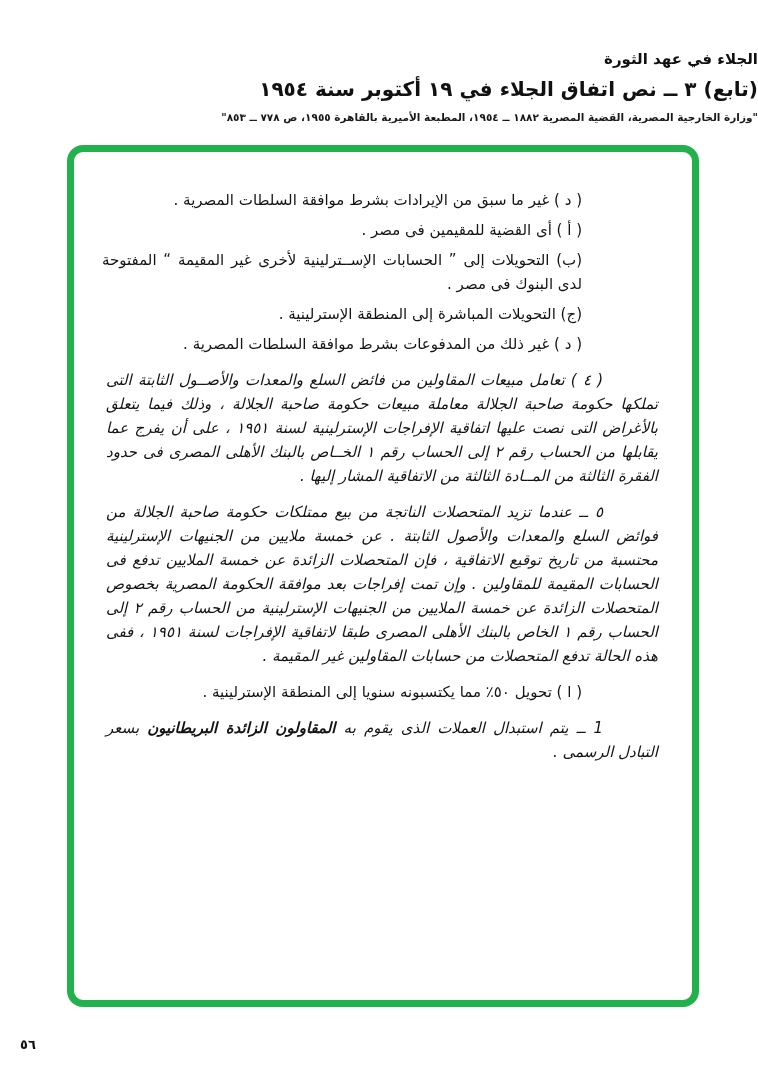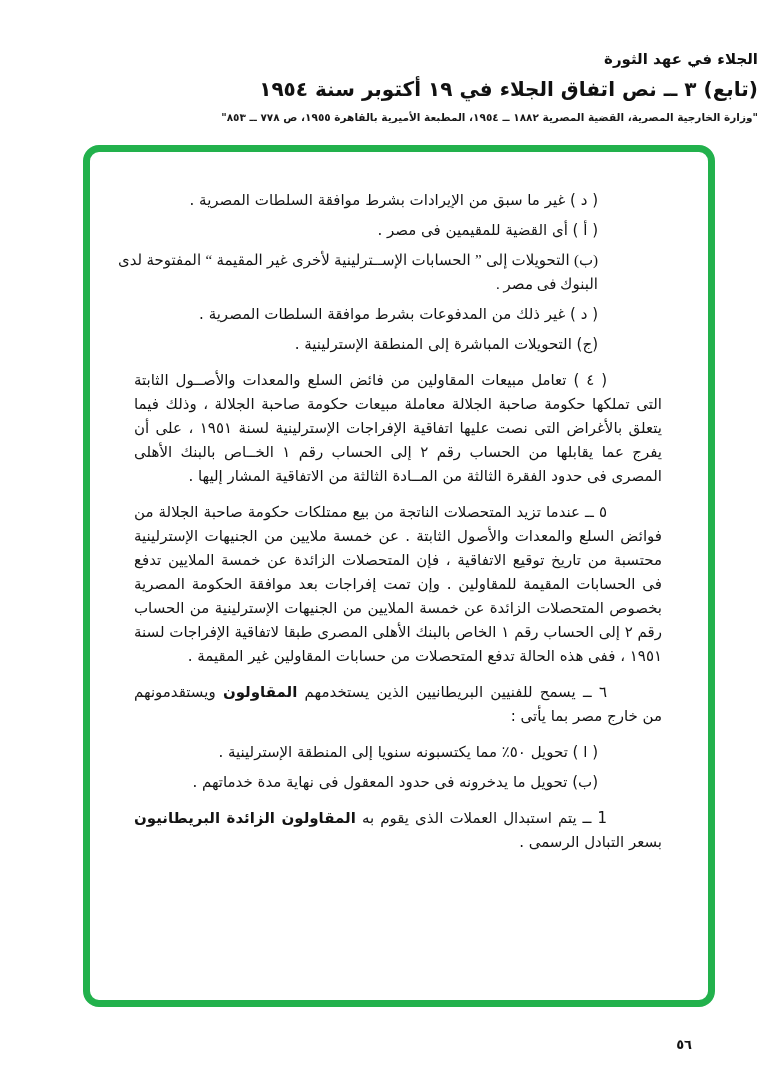--- a/index.html
+++ b/index.html
@@ -36,21 +36,21 @@
     color: #111;
   }
   .doc-citation {
     font-size: 10.5px;
     font-weight: bold;
     margin: 10px 0 0 0;
     color: #181818;
   }
   .doc-frame {
     position: absolute;
-    left: 83px;
+    left: 67px;
     top: 145px;
     width: 632px;
     height: 862px;
     box-sizing: border-box;
     border: 7px solid #22b14c;
     border-radius: 16px;
     background: #ffffff;
   }
   .doc-body {
     direction: rtl;
@@ -58,39 +58,39 @@
     font-size: 15px;
     line-height: 24px;
   }
   .doc-body p {
     margin: 0;
     color: #141414;
   }
   .doc-body p.para {
     text-align: justify;
     text-indent: 55px;
-    margin: 12px 16px;
+    margin: 12px 4px;
+    font-style: italic;
   }
   .doc-body p.item {
     margin: 6px 80px 6px 0;
   }
   .doc-body p.item-wrap {
     text-align: justify;
     margin: 6px 80px 6px 0;
-    font-family: Liberation Serif, serif;
   }
   .doc-body span.b {
     font-weight: bold;
   }
   .page-number {
     position: absolute;
     top: 1034px;
     left: 0;
     width: 672px;
-    text-align: right;
+    text-align: left;
     direction: rtl;
   }
   .page-number span {
     display: inline-block;
     transform: translateX(20px);
     font-size: 13px;
     font-weight: bold;
     letter-spacing: 2px;
     color: #111;
   }
@@ -102,26 +102,24 @@
   <h1 class="doc-title">الجلاء في عهد الثورة</h1>
   <div class="doc-subtitle">(تابع) ٣ ــ نص اتفاق الجلاء في ١٩ أكتوبر سنة ١٩٥٤</div>
   <div class="doc-citation">"وزارة الخارجية المصرية، القضية المصرية ١٨٨٢ ــ ١٩٥٤، المطبعة الأميرية بالقاهرة ١٩٥٥، ص ٧٧٨ ــ ٨٥٣"</div>
 </header>
 
 <section class="doc-frame" style="border-color: rgb(34, 177, 76);">
   <div class="doc-body">
       <p class="item"><span>( د ) غير ما سبق من الإيرادات بشرط موافقة السلطات المصرية .</span></p>
       <p class="item"><span>( أ ) أى القضية للمقيمين فى مصر .</span></p>
       <p class="item-wrap"><span>(ب) التحويلات إلى ” الحسابات الإســترلينية لأخرى غير المقيمة “ المفتوحة لدى البنوك فى مصر .</span></p>
+      <p class="item"><span>(ج) التحويلات المباشرة إلى المنطقة الإسترلينية .</span></p>
       <p class="item"><span>( د ) غير ذلك من المدفوعات بشرط موافقة السلطات المصرية .</span></p>
-      <p class="item"><span>(ج) التحويلات المباشرة إلى المنطقة الإسترلينية .</span></p>
       <p class="para"><span>( ٤ ) تعامل مبيعات المقاولين من فائض السلع والمعدات والأصــول الثابتة التى تملكها حكومة صاحبة الجلالة معاملة مبيعات حكومة صاحبة الجلالة ، وذلك فيما يتعلق بالأغراض التى نصت عليها اتفاقية الإفراجات الإسترلينية لسنة ١٩٥١ ، على أن يفرج عما يقابلها من الحساب رقم ٢ إلى الحساب رقم ١ الخــاص بالبنك الأهلى المصرى فى حدود الفقرة الثالثة من المــادة الثالثة من الاتفاقية المشار إليها .</span></p>
       <p class="para"><span>٥ ــ عندما تزيد المتحصلات الناتجة من بيع ممتلكات حكومة صاحبة الجلالة من فوائض السلع والمعدات والأصول الثابتة . عن خمسة ملايين من الجنيهات الإسترلينية محتسبة من تاريخ توقيع الاتفاقية ، فإن المتحصلات الزائدة عن خمسة الملايين تدفع فى الحسابات المقيمة للمقاولين . وإن تمت إفراجات بعد موافقة الحكومة المصرية بخصوص المتحصلات الزائدة عن خمسة الملايين من الجنيهات الإسترلينية من الحساب رقم ٢ إلى الحساب رقم ١ الخاص بالبنك الأهلى المصرى طبقا لاتفاقية الإفراجات لسنة ١٩٥١ ، ففى هذه الحالة تدفع المتحصلات من حسابات المقاولين غير المقيمة .</span></p>
-      <p class="para"><span>٦ ــ يسمح للفنيين البريطانيين الذين يستخدمهم </span><span class="b">المقاولون</span><span> ويستقدمونهم من خارج مصر بما يأتى :</span></p>
       <p class="item"><span>( ا ) تحويل ٥٠٪ مما يكتسبونه سنويا إلى المنطقة الإسترلينية .</span></p>
-      <p class="item"><span>(ب) تحويل ما يدخرونه فى حدود المعقول فى نهاية مدة خدماتهم .</span></p>
       <p class="para"><span>1 ــ يتم استبدال العملات الذى يقوم به </span><span class="b">المقاولون الزائدة البريطانيون</span><span> بسعر التبادل الرسمى .</span></p>
     </div>
 </section>
 
 <footer class="page-number">
   <span>٥٦</span>
 </footer>
 
 </body></html>

